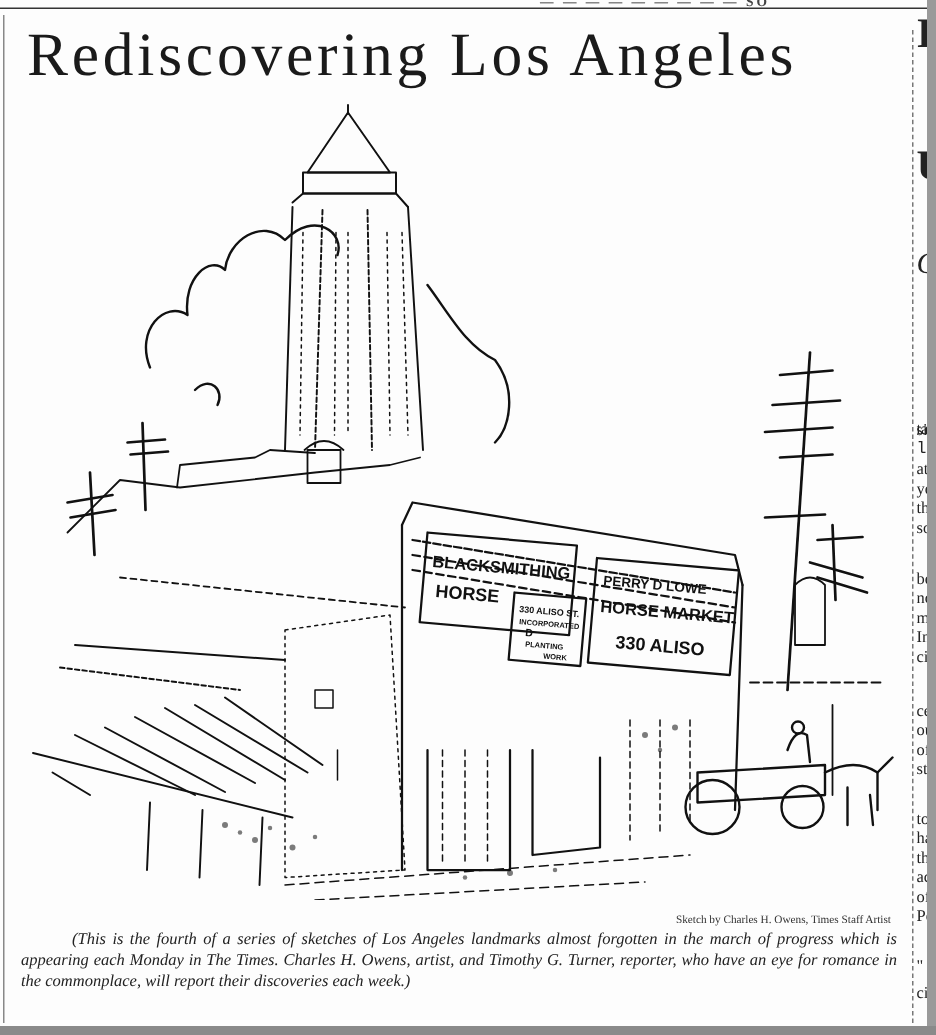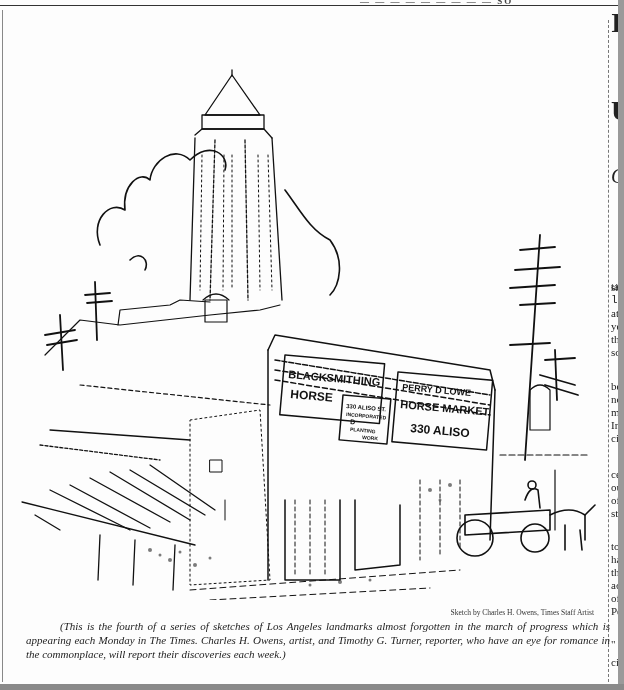--- a/index.html
+++ b/index.html
@@ -7,35 +7,36 @@
     .page { position: absolute; left: 0; top: 0; width: 624px; height: 690px; background: #fdfdfd; }
     .top-rule { position: absolute; left: 0; top: 5px; width: 618px; height: 1px; background: #333; }
     .masthead { position: absolute; left: 360px; top: -4px; font-size: 9px; letter-spacing: 2px; color: #444; font-weight: bold; white-space: nowrap; }
     .left-rule { position: absolute; left: 2px; top: 10px; width: 1px; height: 672px; background: #888; }
     .col-rule { position: absolute; left: 608px; top: 20px; width: 1px; height: 662px; border-left: 1px dashed #777; }
     .right-edge { position: absolute; left: 618px; top: 0; width: 6px; height: 690px; background: #9a9a9a; }
     .bottom-edge { position: absolute; left: 0; top: 684px; width: 624px; height: 6px; background: #8a8a8a; }
     .headline { position: absolute; left: 18px; top: 12px; font-size: 41px; letter-spacing: 2.5px; font-family: "Liberation Serif", serif; color: #1a1a1a; white-space: nowrap; }
     .sketch { position: absolute; left: 10px; top: 60px; width: 595px; height: 540px; }
     .credit { position: absolute; right: 30px; top: 608px; font-size: 7.5px; color: #333; font-family: "Liberation Serif", serif; white-space: nowrap; }
-    .caption { position: absolute; left: 14px; top: 619px; width: 584px; font-size: 11px; line-height: 14px; font-style: italic; color: #222; text-align: justify; text-indent: 34px; font-family: "Liberation Serif", serif; margin-left: 12px; }
+    .caption { position: absolute; left: 14px; top: 619px; width: 584px; font-size: 11px; line-height: 14px; font-style: italic; color: #222; text-align: justify; text-indent: 34px; font-family: "Liberation Serif", serif; }
     .side-col { position: absolute; left: 611px; top: 0; width: 8px; height: 684px; overflow: hidden; }
     .side-frag { position: absolute; left: 0; font-size: 11px; color: #222; white-space: nowrap; line-height: 13px; }
     .side-big { font-size: 28px; font-weight: bold; }
     .side-med { font-size: 20px; font-style: italic; }
   </style>
 </head>
 <body>
 
 <div class="page">
   <div class="top-rule"></div>
   <div class="masthead">— — — — — — — — —  SO</div>
   <div class="left-rule"></div>
   <div class="col-rule"></div>
 
+  <div class="headline">Rediscovering Los Angeles</div>
 
   <svg class="sketch" viewBox="0 0 595 540" xmlns="http://www.w3.org/2000/svg" fill="none" stroke="#111" stroke-linecap="round" stroke-linejoin="round">
 
     <g stroke-width="1.6">
       <path d="M90 185 C80 160, 100 140, 115 150 C112 125, 130 110, 140 120 C142 100, 165 85, 180 100 C200 80, 220 95, 215 110"></path>
       <path d="M275 130 C290 150, 300 170, 320 180 C335 200, 330 225, 320 235"></path>
       <path d="M120 200 C130 190, 140 200, 135 210"></path>
     </g>
 
     <g stroke-width="1.3">

